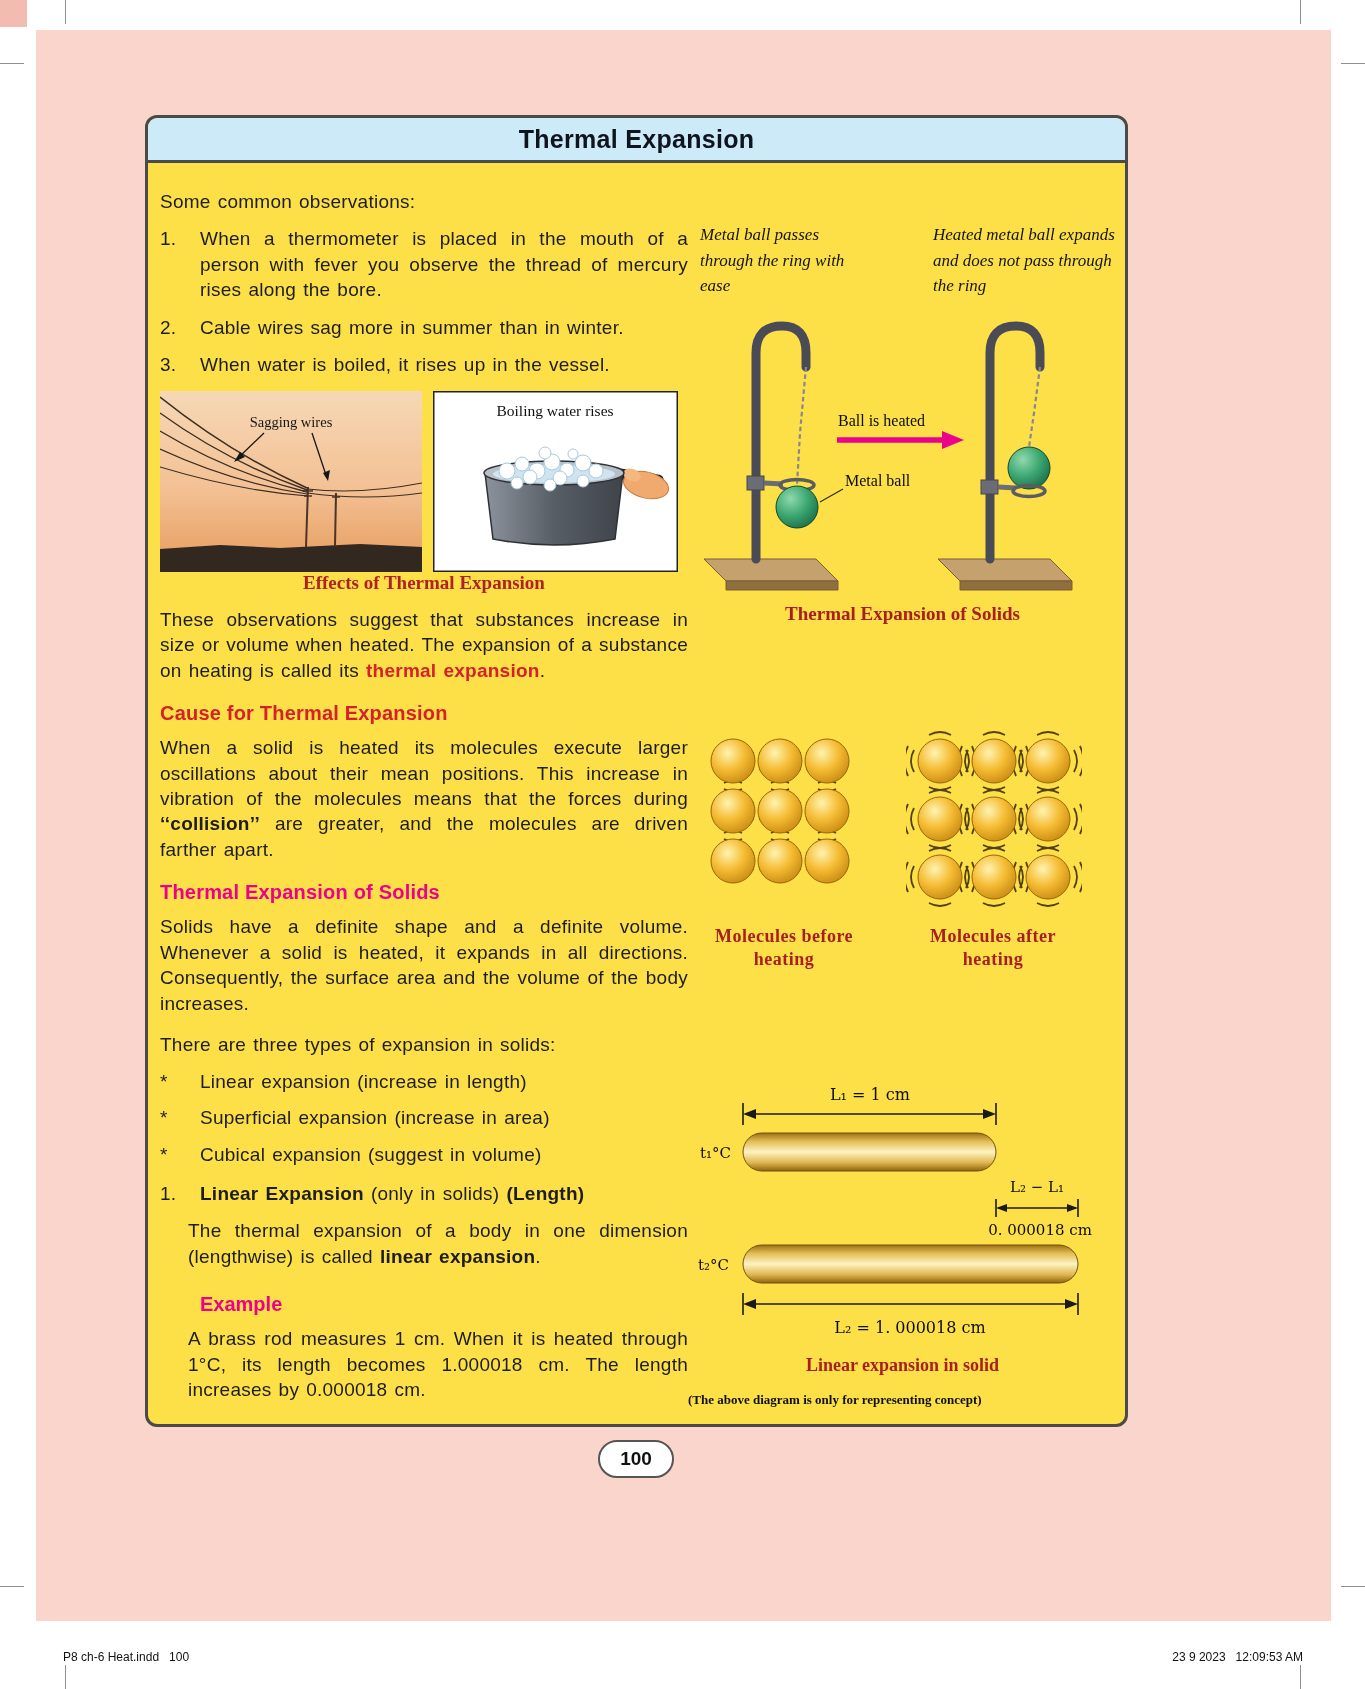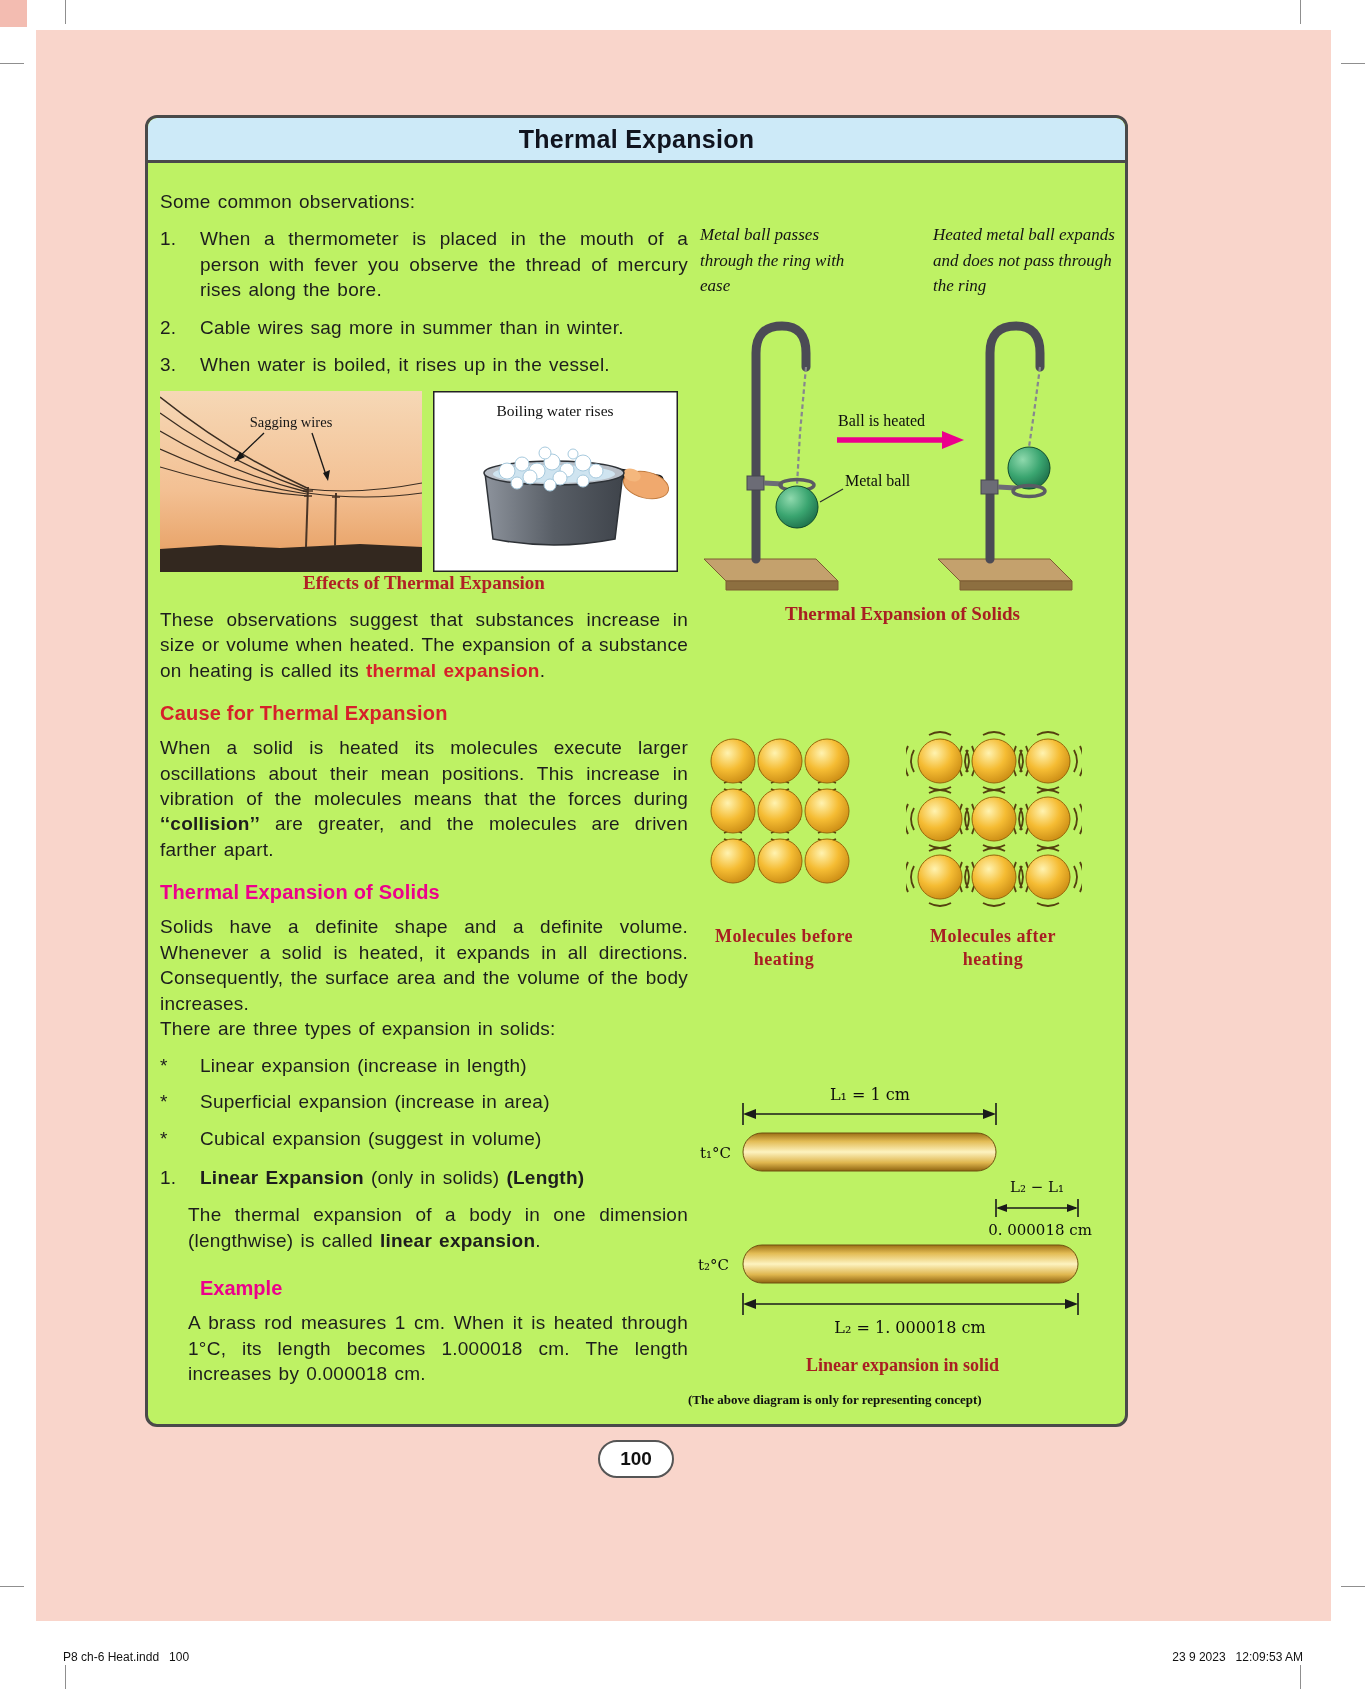--- a/index.html
+++ b/index.html
@@ -4,21 +4,21 @@
 <style>
   * { margin:0; padding:0; box-sizing:border-box; }
   html,body { background:#ffffff; }
   .sheet { position:relative; width:1365px; height:1689px; background:#ffffff; overflow:hidden;
            font-family:"Liberation Sans", sans-serif; }
   .pink-bg { position:absolute; left:36px; top:30px; width:1295px; height:1591px; background:#f9d5cb; }
   .corner-patch { position:absolute; left:0; top:0; width:27px; height:27px; background:#f3bcb1; }
   .crop { position:absolute; background:#8f8f8f; }
 
   .content-box { position:absolute; left:145px; top:115px; width:983px; height:1312px;
-                 background:#bef264; border:3px solid #4a4a4a; border-radius:12px; overflow:hidden; }
+                 background:#fde047; border:3px solid #4a4a4a; border-radius:12px; overflow:hidden; }
   .title-bar { height:45px; background:#cdeaf8; border-bottom:3px solid #4a4a4a;
                border-radius:9px 9px 0 0; display:flex; align-items:center; justify-content:center; }
   .title-text { font-size:25px; font-weight:700; color:#10141f; letter-spacing:0.3px; }
 
   .columns { display:flex; padding:12px 8px 0 12px; }
   .col-left { width:528px; }
   .col-right { position:relative; flex:1; height:1258px; }
 
   .bt { font-size:19px; line-height:1.34; color:#1d1d1d; text-align:justify;
         letter-spacing:0.25px; word-spacing:1.5px; }
@@ -202,21 +202,21 @@
         <div class="fig-caption">Effects of Thermal Expansion</div>
 
         <div class="bt para"><span>These observations suggest that substances increase in size or volume when heated. The expansion of a substance on heating is called its </span><span class="red">thermal expansion</span><span>.</span></div>
 
         <div class="h-red">Cause for Thermal Expansion</div>
         <div class="bt para after-h"><span>When a solid is heated its molecules execute larger oscillations about their mean positions. This increase in vibration of the molecules means that the forces during </span><span class="b">‘‘collision’’</span><span> are greater, and the molecules are driven farther apart.</span></div>
 
         <div class="h-mag">Thermal Expansion of Solids</div>
         <div class="bt para after-h">Solids have a definite shape and a definite volume. Whenever a solid is heated, it expands in all directions. Consequently, the surface area and the volume of the body increases.</div>
 
-        <div class="bt" style="">There are three types of expansion in solids:</div>
+        <div class="bt" style="margin-top:16px">There are three types of expansion in solids:</div>
 
         <div class="list-item" style="margin-top:11px">
           <span class="bt num">*</span>
           <span class="bt li-text">Linear expansion (increase in length)</span>
         </div>
         <div class="list-item" style="margin-top:11px">
           <span class="bt num">*</span>
           <span class="bt li-text">Superficial expansion (increase in area)</span>
         </div>
         <div class="list-item" style="margin-top:11px">

